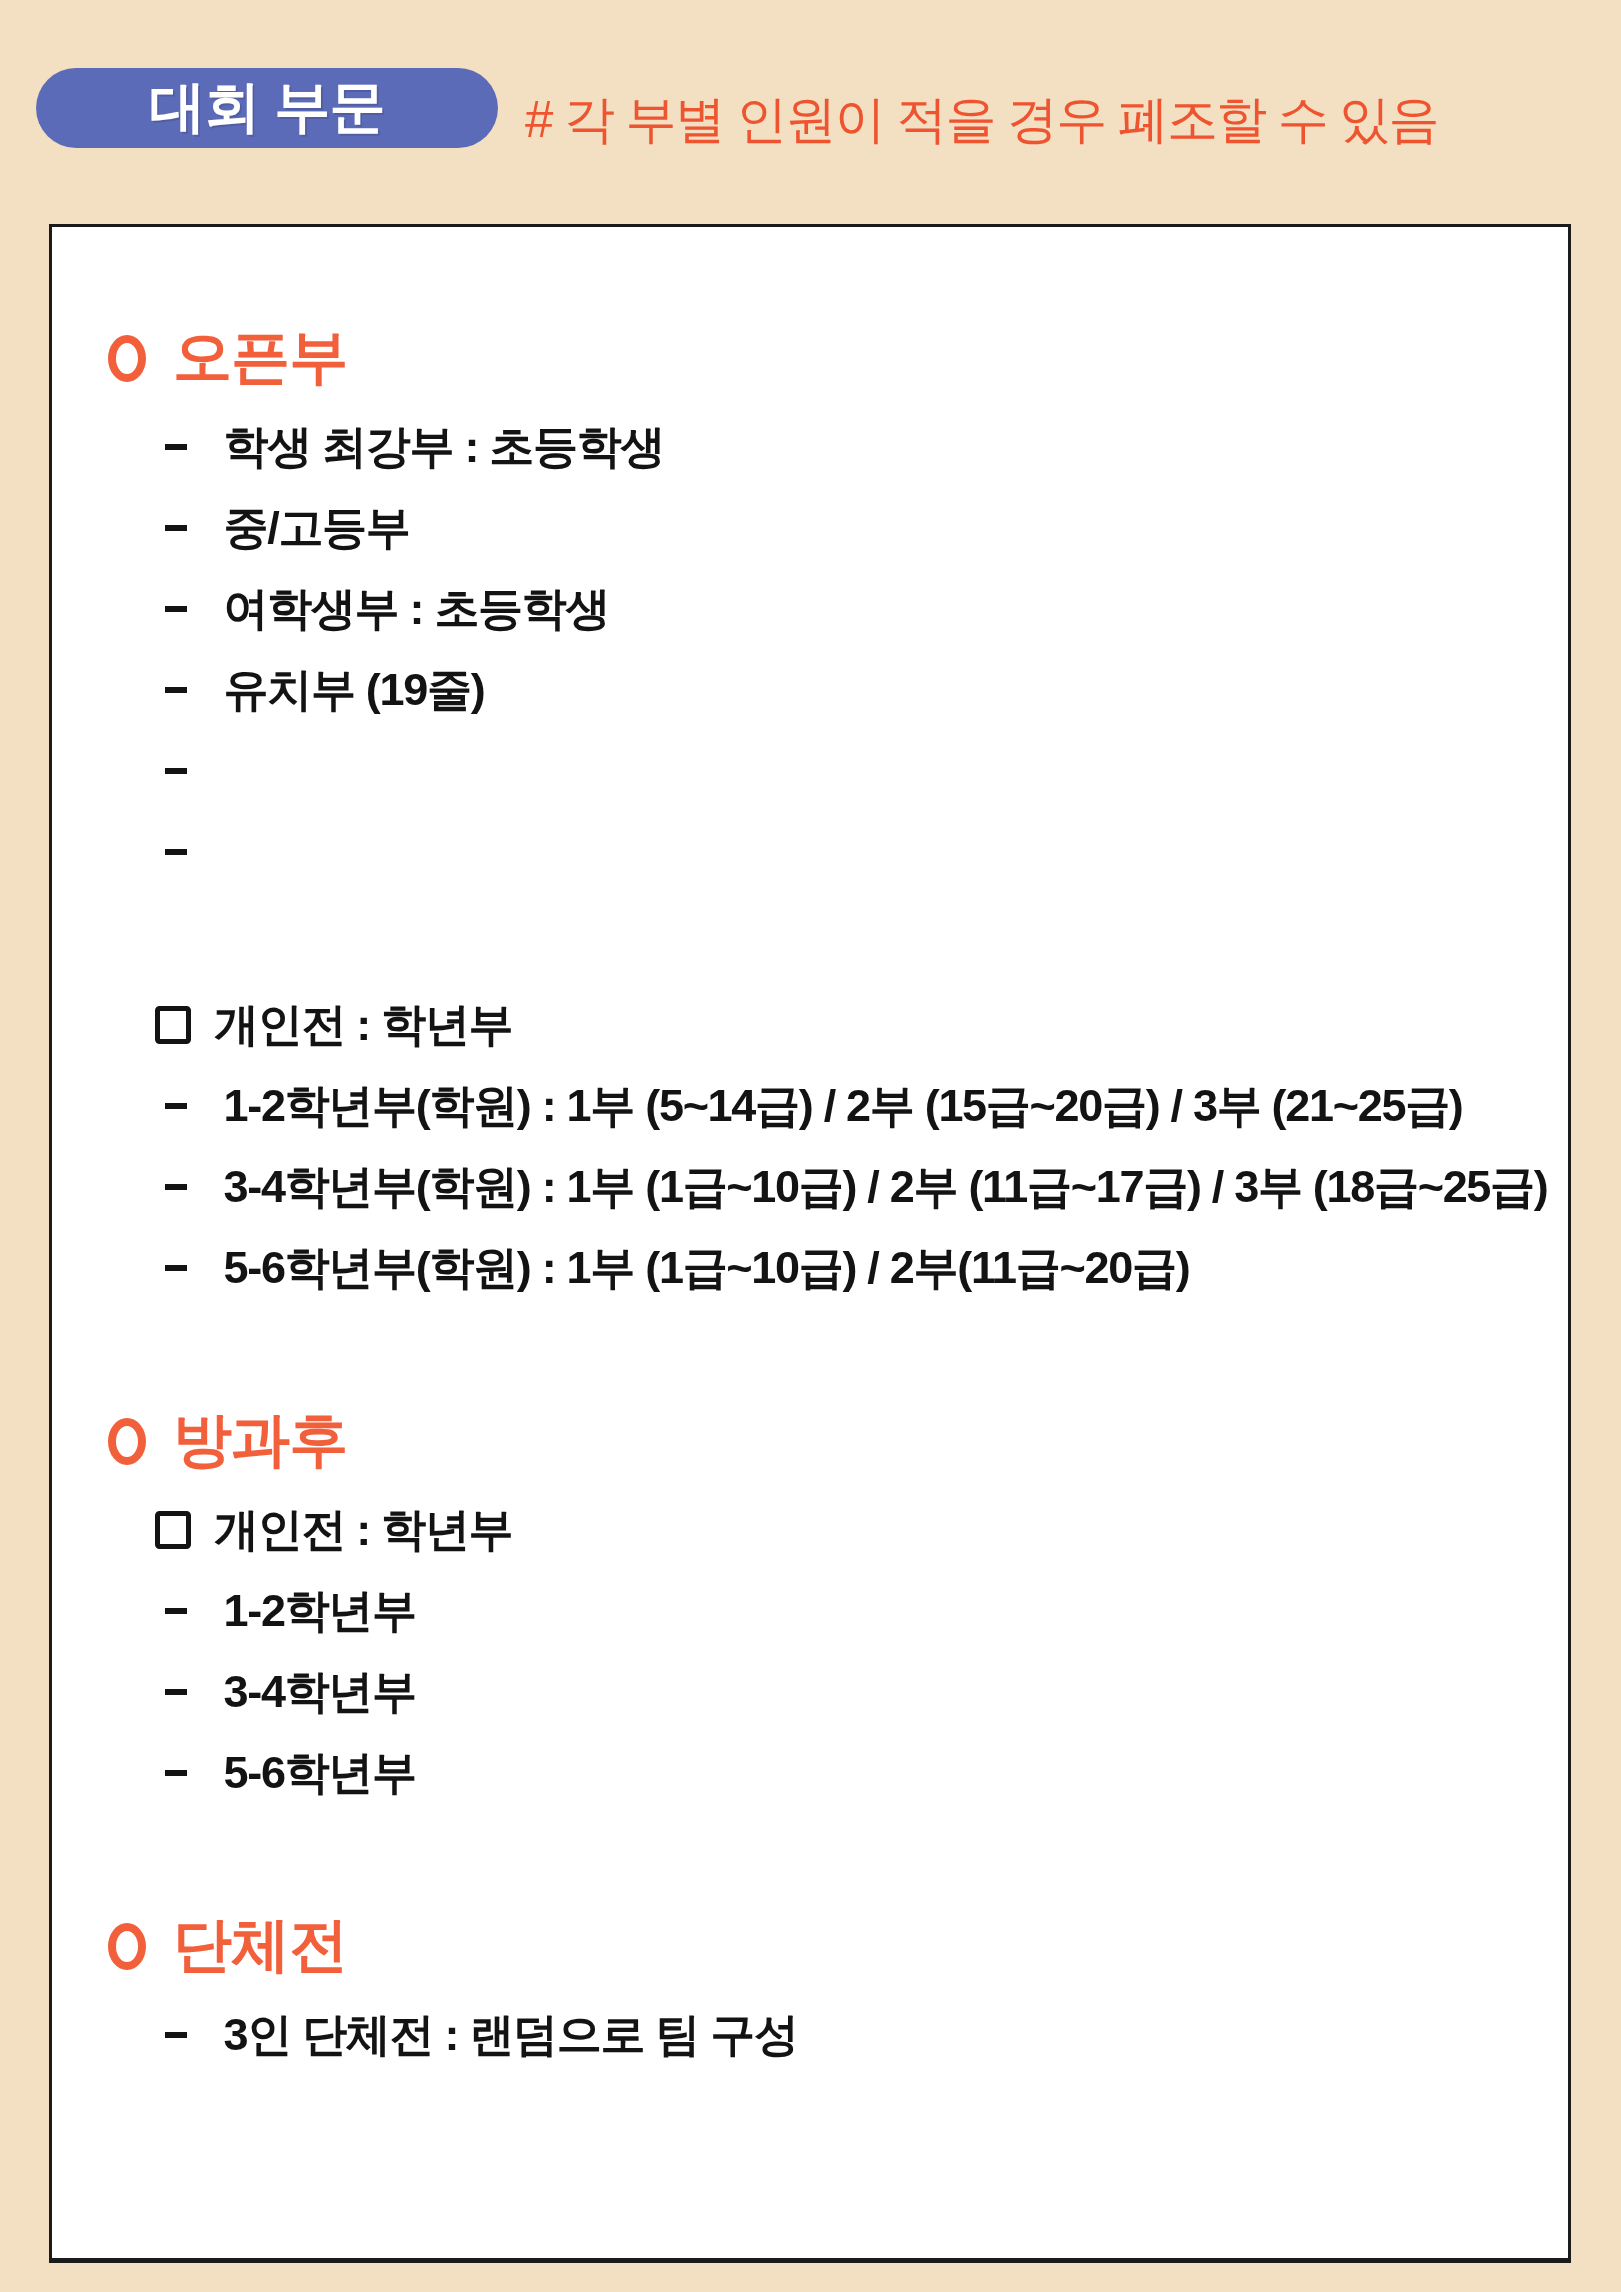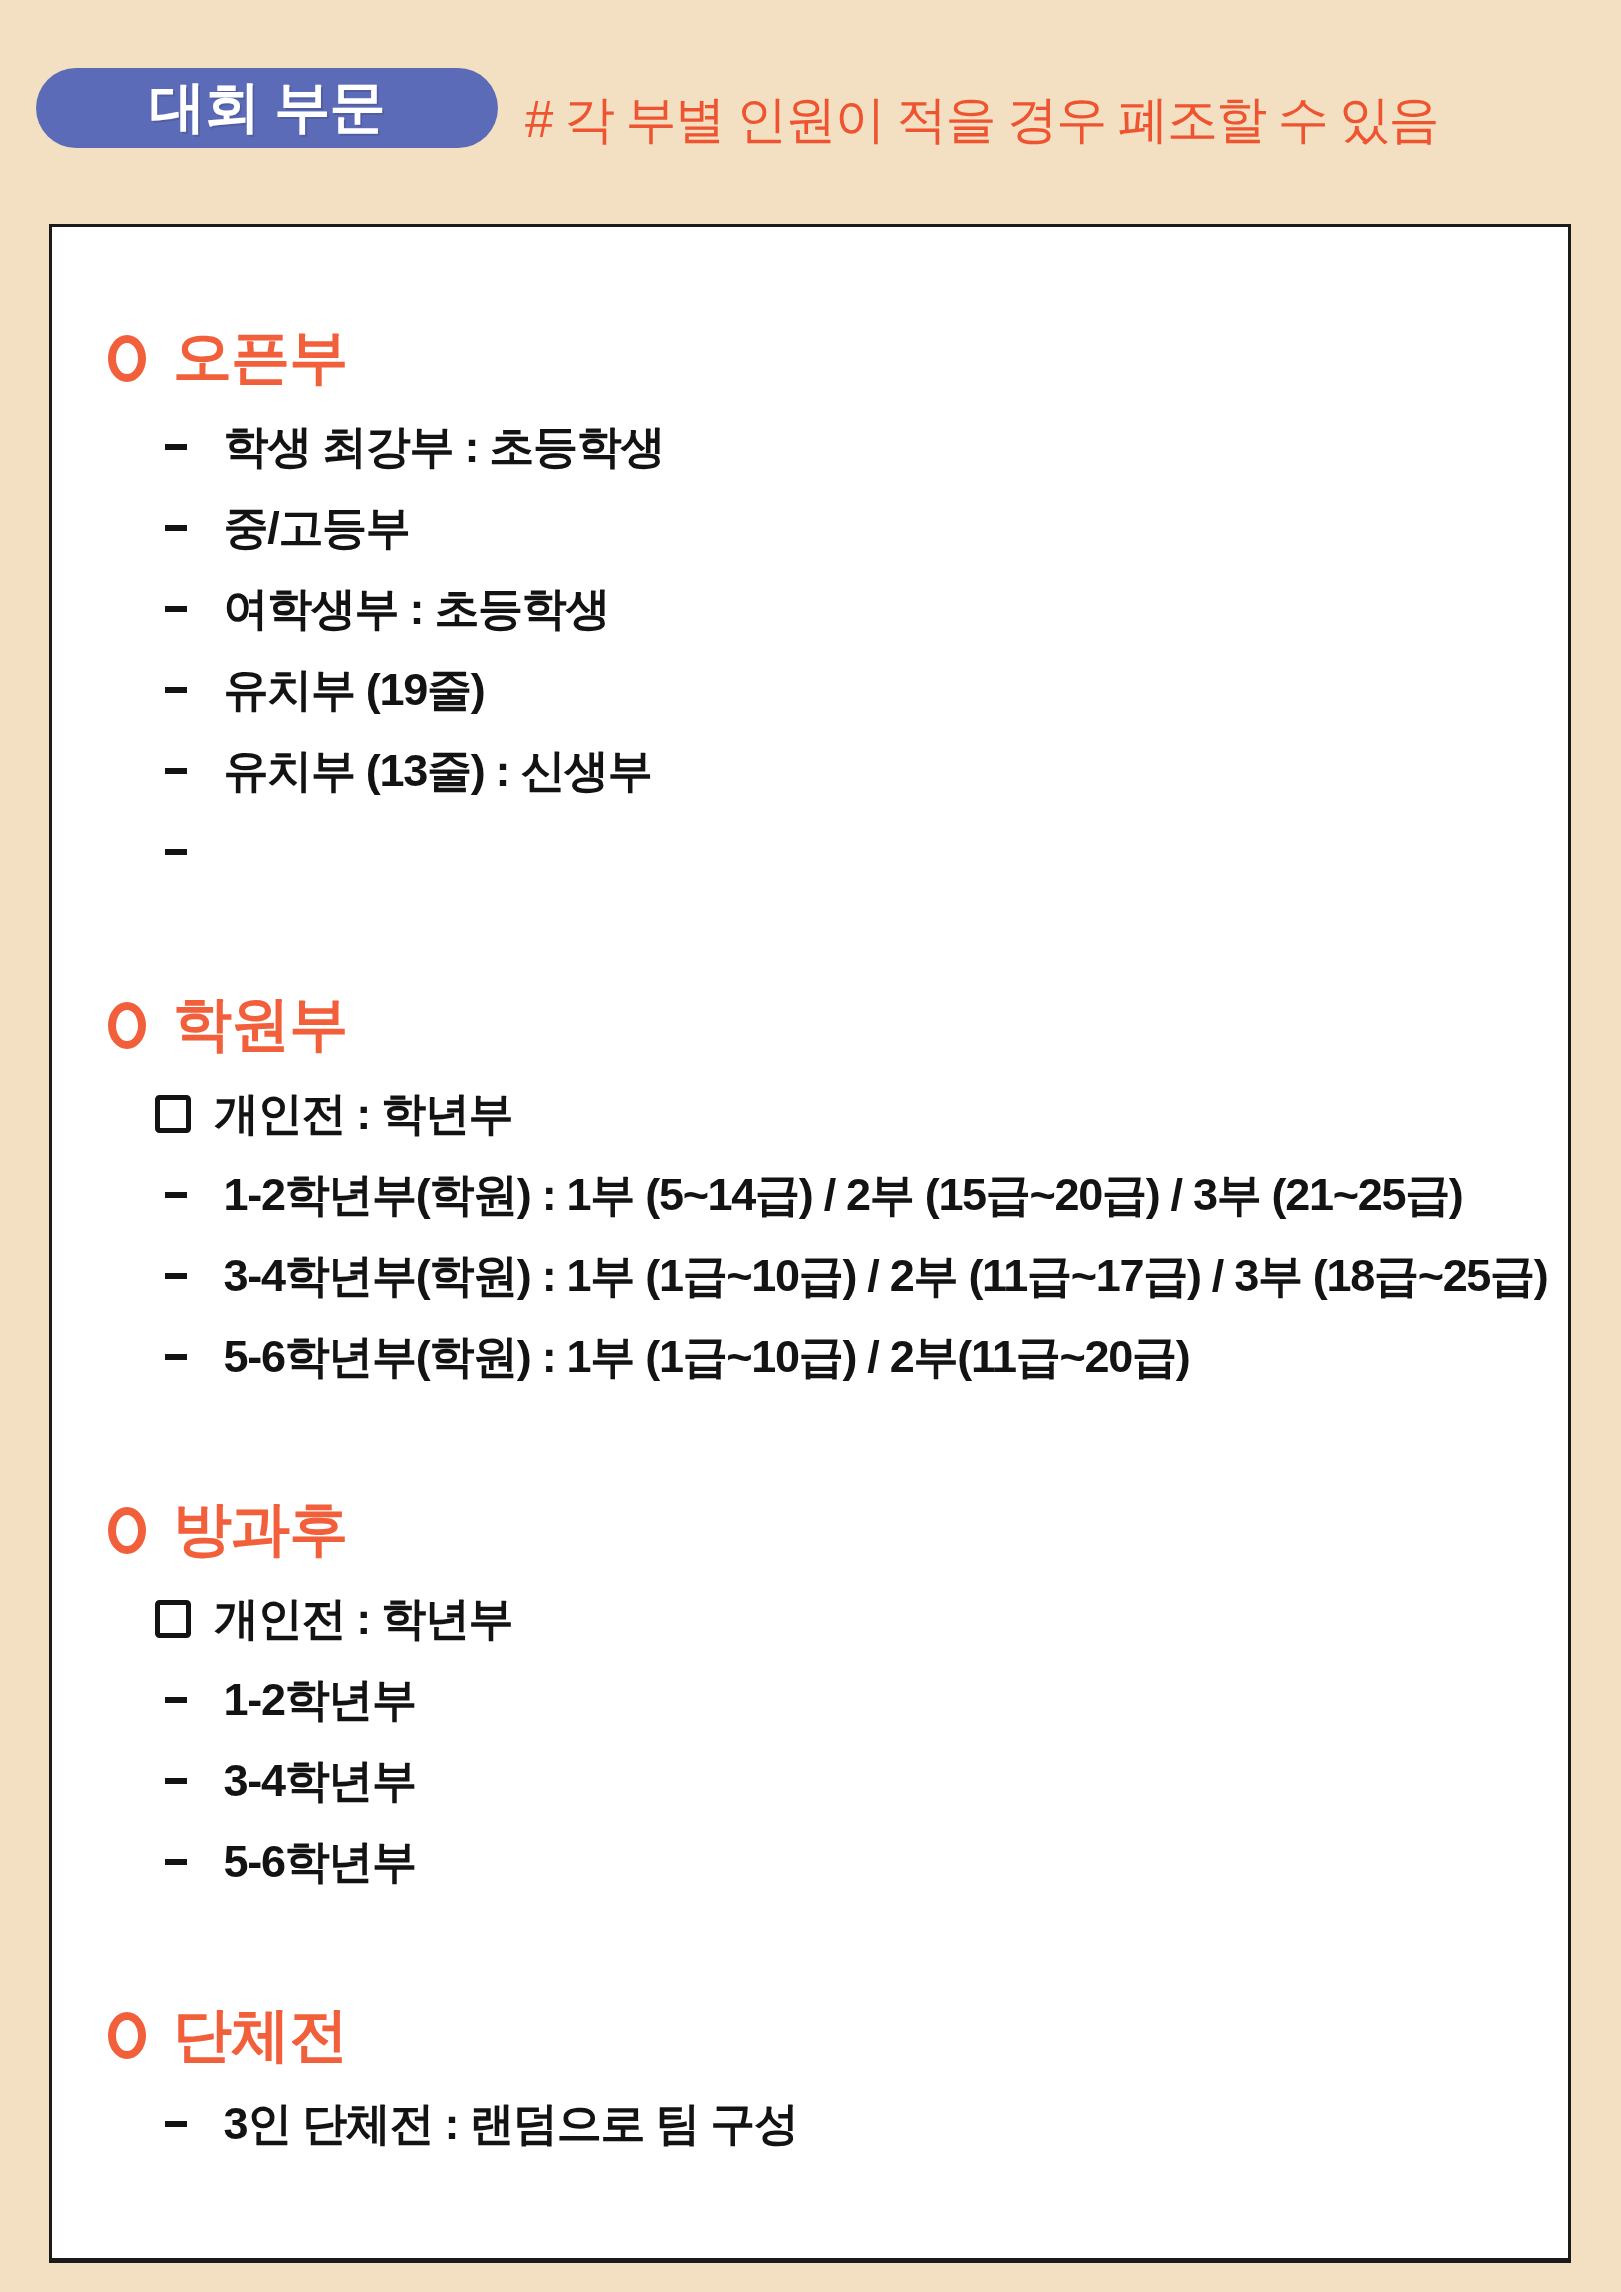--- a/index.html
+++ b/index.html
@@ -152,32 +152,27 @@
     <div class="item">
       <span class="dash-bullet" aria-label="-"></span>
       <span class="item-text">여학생부 : 초등학생</span>
     </div>
     <div class="item">
       <span class="dash-bullet" aria-label="-"></span>
       <span class="item-text">유치부 (19줄)</span>
     </div>
     <div class="item">
       <span class="dash-bullet" aria-label="-"></span>
-      <span class="item-text">유치부 (13줄) : 신생부</span>
-    </div>
-    <div class="item">
-      <span class="dash-bullet" aria-label="-"></span>
-    </div>
-  </div>
-
-  <div class="section">
-    <div class="section-title">
-      <span class="o-bullet" aria-label="ㅇ"></span>
-      <span class="section-title-text">학원부</span>
-    </div>
+    </div>
+    <div class="item">
+      <span class="dash-bullet" aria-label="-"></span>
+    </div>
+  </div>
+
+  <div class="section">
     <div class="item square">
       <span class="sq-bullet" aria-label="ㅁ"></span>
       <span class="item-text">개인전 : 학년부</span>
     </div>
     <div class="item">
       <span class="dash-bullet" aria-label="-"></span>
       <span class="item-text">1-2학년부(학원) : 1부 (5~14급) / 2부 (15급~20급) / 3부 (21~25급)</span>
     </div>
     <div class="item">
       <span class="dash-bullet" aria-label="-"></span>

